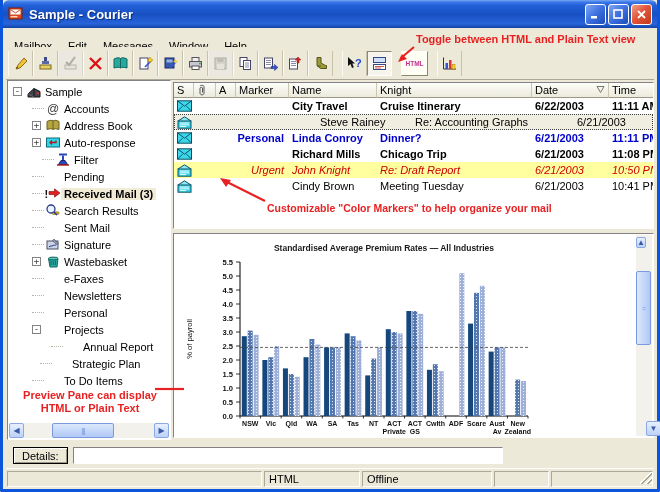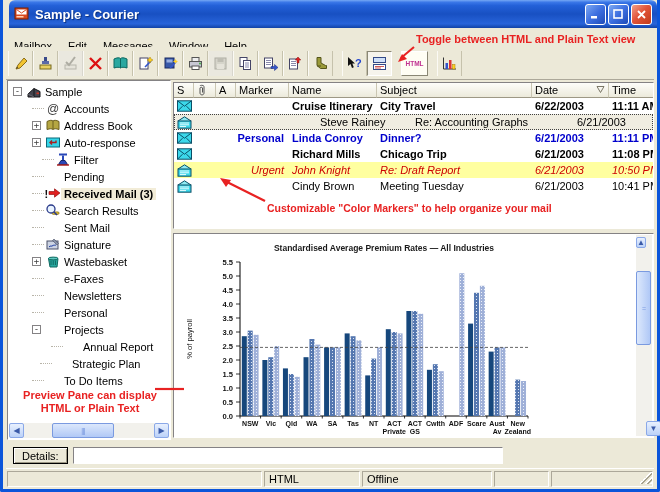--- a/index.html
+++ b/index.html
@@ -9,21 +9,21 @@
     font-size:11px; color:#000; background:#ece9d8;
     position:relative; overflow:hidden;
   }
   
   .window {
     position:absolute; inset:0;
     border:3px solid #0b55da; border-top:none;
     border-radius:0 0 2px 2px;
   }
   .titlebar {
-    position:absolute; left:6px; top:0; right:0; height:28px;
+    position:absolute; left:0; top:0; right:0; height:28px;
     background:linear-gradient(180deg,#76a8f4 0%,#3a77e8 8%,#2360d8 20%,#1850c2 50%,#2864da 85%,#1243a6 100%);
     border-radius:6px 6px 0 0;
     display:flex; align-items:center; padding:0 5px; gap:5px;
   }
   .title-text { color:#fff; font-weight:bold; font-size:13px; text-shadow:1px 1px 1px #0a2d7a; }
   .caption-buttons { margin-left:auto; display:flex; gap:2px; }
   .cap-btn {
     width:21px; height:21px; border-radius:3px;
     border:1px solid #fff;
     background:linear-gradient(135deg,#7da9f2 0%,#3d6fe0 50%,#1e4bb8 100%);
@@ -552,21 +552,21 @@
           <div class="hcell">
             <span>A</span>
           </div>
           <div class="hcell">
             <span>Marker</span>
           </div>
           <div class="hcell">
             <span>Name</span>
           </div>
           <div class="hcell">
-            <span>Subject</span>
+            <span>Knight</span>
           </div>
           <div class="hcell">
             <span>Date</span>
             <span class="sort"><svg width="9" height="9">
                 <path d="M1 1.5 h7 L4.5 7.5 Z" fill="none" stroke="#7a7666"></path>
               </svg></span>
           </div>
           <div class="hcell">
             <span>Time</span>
           </div>
@@ -577,22 +577,22 @@
               <span style="display: inline-flex;">
                 <svg width="15" height="12">
                   <rect x="0.5" y="0.8" width="14" height="10.4" fill="#3cd8ea" stroke="#0a4f66"></rect>
                   <path d="M0.5 0.8 L7.5 6.2 L14.5 0.8 M0.5 11.2 L5.5 6.2 M14.5 11.2 L9.5 6.2" stroke="#0a4f66" fill="none"></path>
                 </svg>
               </span>
             </div>
             <div class="mcell clip"></div>
             <div class="mcell a"></div>
             <div class="mcell marker"></div>
+            <div class="mcell name">City Travel</div>
             <div class="mcell subject">Cruise Itinerary</div>
-            <div class="mcell name">City Travel</div>
             <div class="mcell date">6/22/2003</div>
             <div class="mcell time">11:11 AM</div>
           </div>
           <div class="msg-row row-focused">
             <div class="mcell status">
               <span style="display: inline-flex;">
                 <svg width="15" height="13">
                   <path d="M1 5 L7.5 0.8 L14 5" fill="#8eeaf2" stroke="#0a4f66"></path>
                   <rect x="1" y="5" width="13" height="7.2" fill="#3cd8ea" stroke="#0a4f66"></rect>
                   <path d="M3 7 h9 M3 8.8 h9 M3 10.6 h6" stroke="#eafcff"></path>

